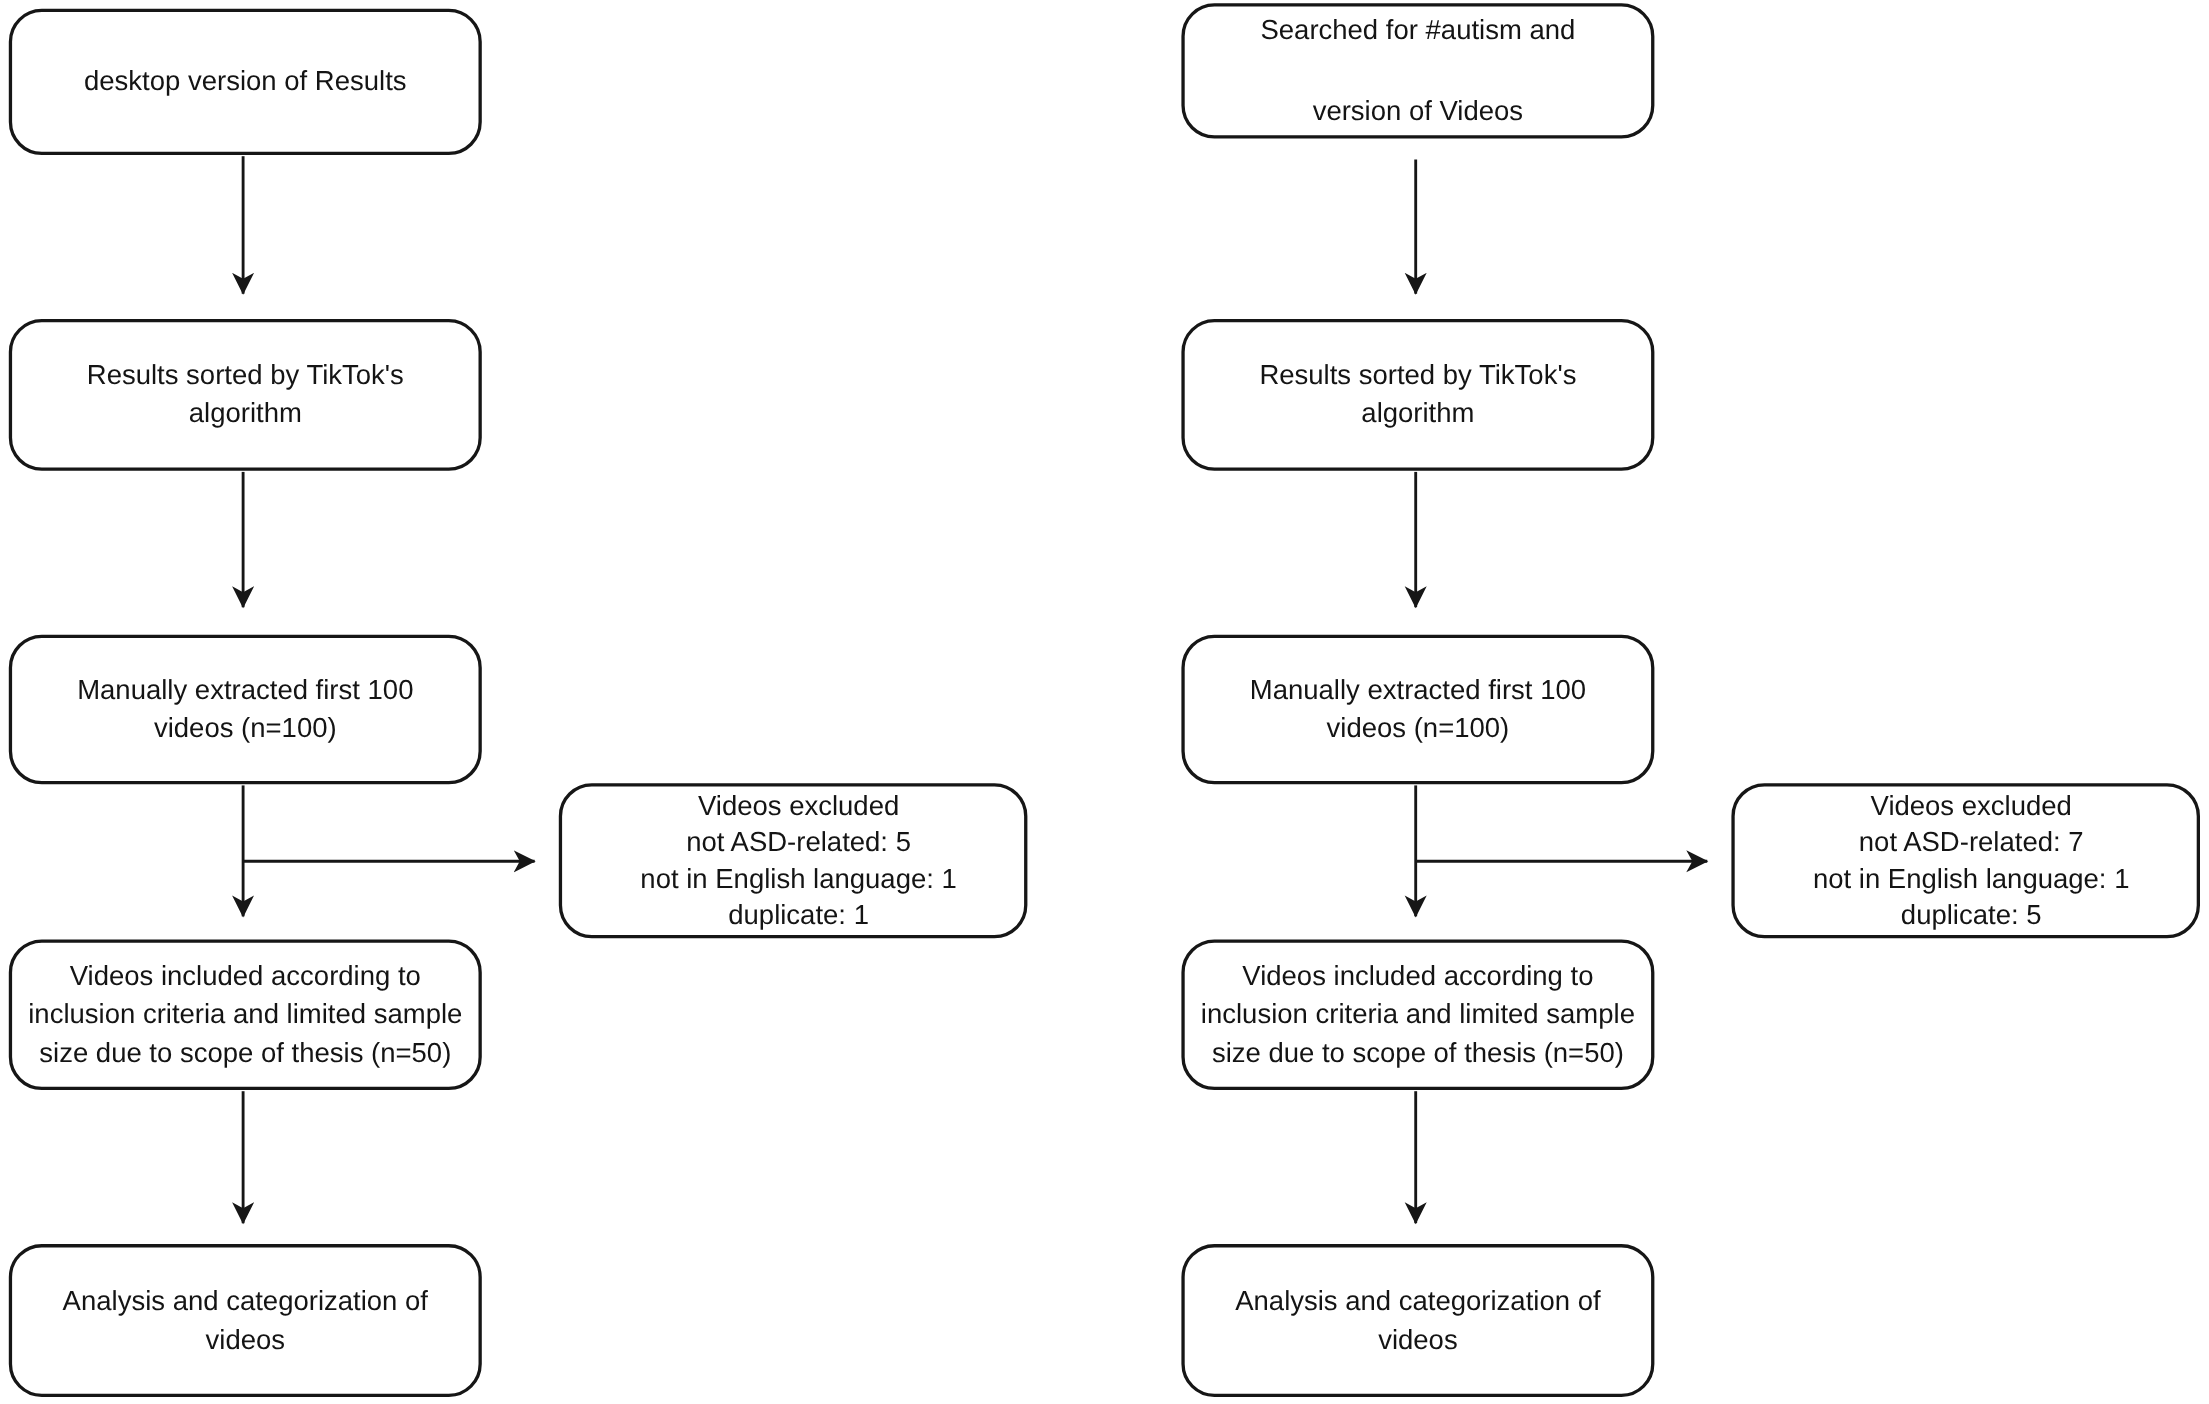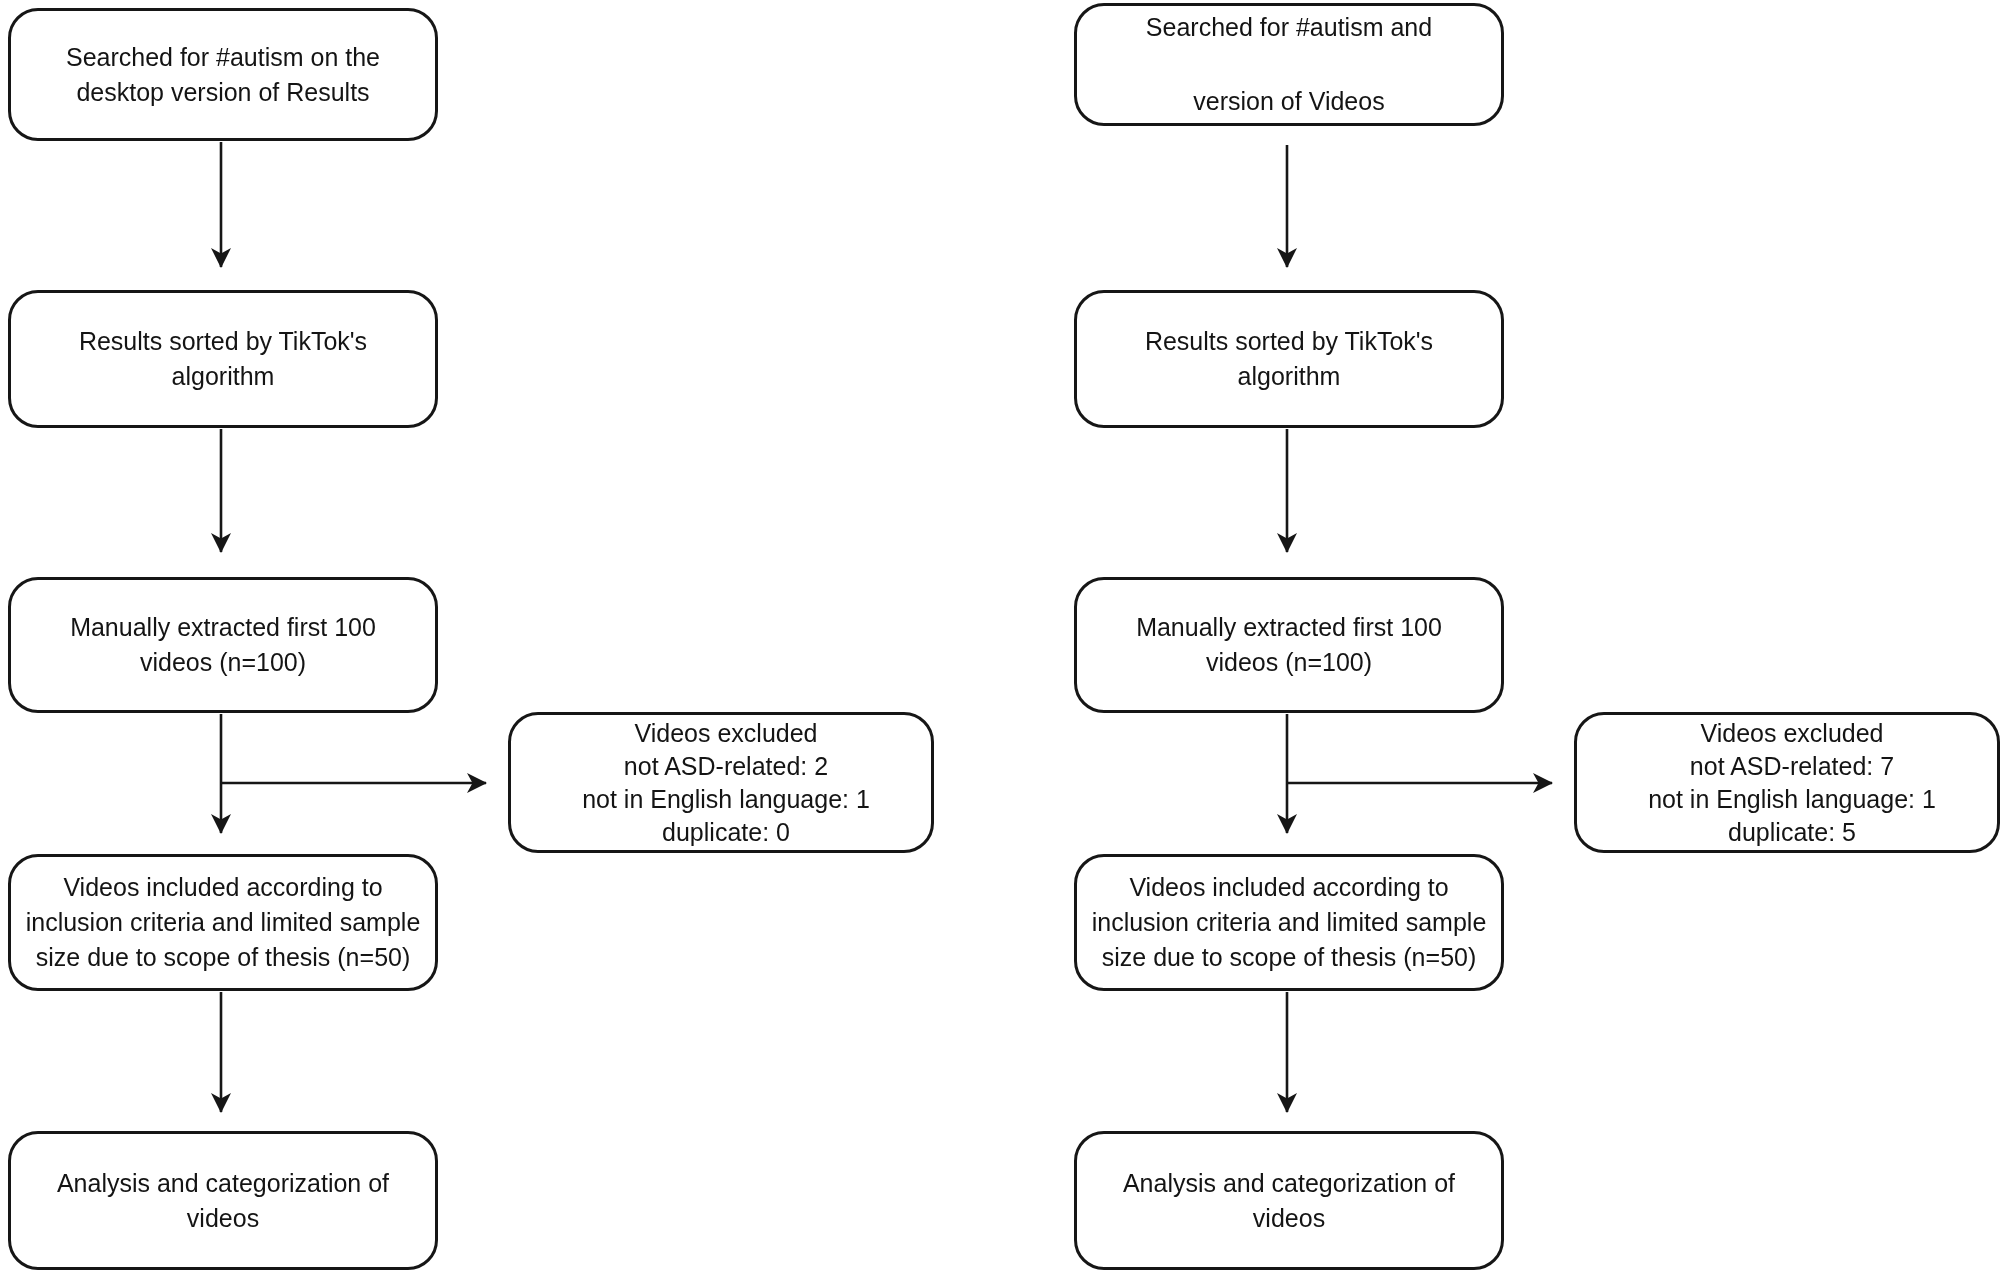--- a/index.html
+++ b/index.html
@@ -70,39 +70,38 @@
     <line x1="221" y1="992" x2="221" y2="1112" marker-end="url(#ah)"></line>
 
     <line x1="1287" y1="145" x2="1287" y2="267" marker-end="url(#ah)"></line>
     <line x1="1287" y1="429" x2="1287" y2="552" marker-end="url(#ah)"></line>
     <line x1="1287" y1="714" x2="1287" y2="833" marker-end="url(#ah)"></line>
     <line x1="1287" y1="783" x2="1552" y2="783" marker-end="url(#ah)"></line>
     <line x1="1287" y1="992" x2="1287" y2="1112" marker-end="url(#ah)"></line>
   </svg>
 
   <div class="box" style="left:8px; top:8px; width:430px; height:133px;">
-      <div class="line">Searched for #autism on the</div>
       <div class="line">desktop version of Results</div>
     </div>
 
   <div class="box" style="left:8px; top:290px; width:430px; height:138px;">
       <div class="line">Results sorted by TikTok's</div>
       <div class="line">algorithm</div>
     </div>
 
   <div class="box" style="left:8px; top:577px; width:430px; height:136px;">
       <div class="line">Manually extracted first 100</div>
       <div class="line">videos (n=100)</div>
     </div>
 
   <div class="box tight" style="left:508px; top:712px; width:426px; height:141px;">
       <div class="line">Videos excluded</div>
-      <div class="line">not ASD-related: 2</div>
+      <div class="line">not ASD-related: 5</div>
       <div class="line">not in English language: 1</div>
-      <div class="line">duplicate: 0</div>
+      <div class="line">duplicate: 1</div>
     </div>
 
   <div class="box" style="left:8px; top:854px; width:430px; height:137px;">
       <div class="line">Videos included according to</div>
       <div class="line">inclusion criteria and limited sample</div>
       <div class="line">size due to scope of thesis (n=50)</div>
     </div>
 
   <div class="box" style="left:8px; top:1131px; width:430px; height:139px;">
       <div class="line">Analysis and categorization of</div>

